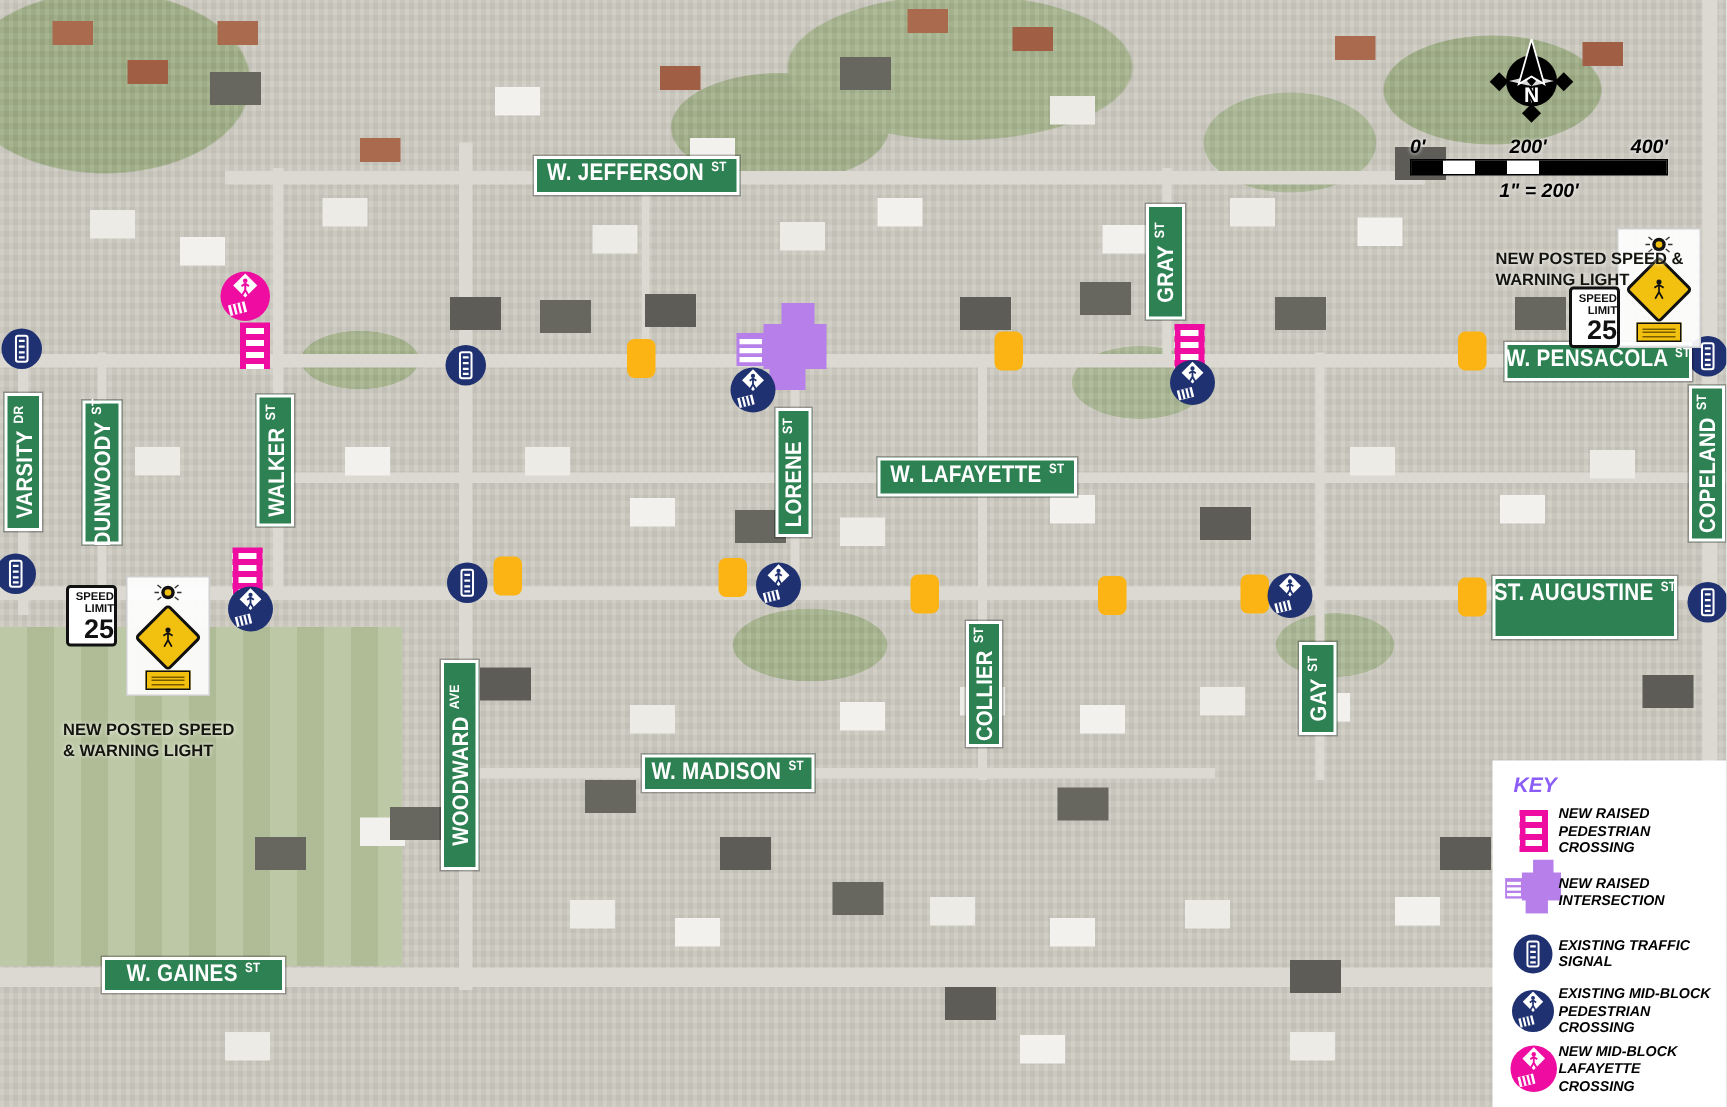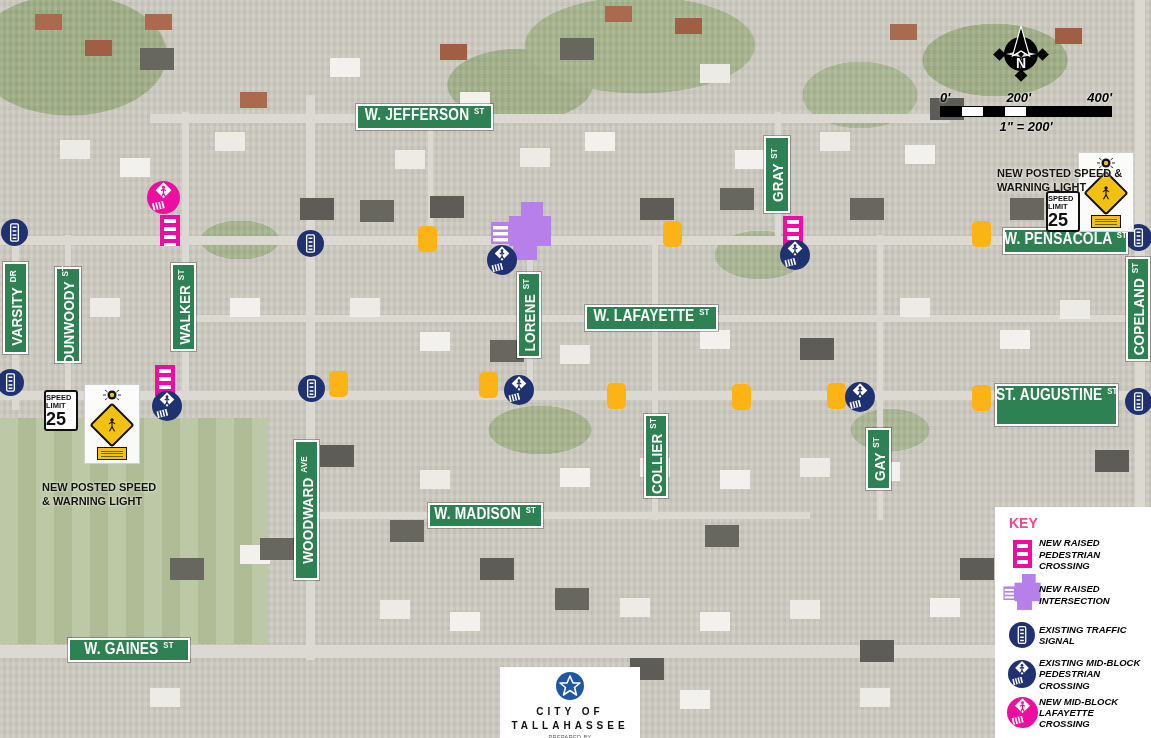--- a/index.html
+++ b/index.html
@@ -37,39 +37,39 @@
   
   .mk{position:absolute;z-index:20;}
   .mk-speed{background:var(--yellow,#fcb415);border-radius:5px;}
   .mk-ladder{background:
     repeating-linear-gradient(180deg,var(--pink,#ee0da0) 0 4px,#fff 4px 8px);
     box-shadow:inset 4px 0 0 var(--pink,#ee0da0),inset -4px 0 0 var(--pink,#ee0da0);}
   .mk-circle{border-radius:50%;display:flex;align-items:center;justify-content:center;}
 
   
   .note{position:absolute;z-index:35;font-size:11px;font-weight:600;color:#15150f;white-space:pre-line;line-height:1.3;text-shadow:0 0 3px rgba(255,255,255,.9);}
-  .rsign{position:absolute;z-index:35;width:34px;background:#fff;border:2px solid #111;border-radius:3px;box-sizing:border-box;text-align:left;padding:2px 0 1px;}
+  .rsign{position:absolute;z-index:35;width:34px;background:#fff;border:2px solid #111;border-radius:3px;box-sizing:border-box;text-align:right;padding:2px 0 1px;}
   .rsign .w{font-size:7.5px;font-weight:bold;line-height:1.05;color:#111;}
   .rsign .n{font-size:18px;font-weight:bold;line-height:1;color:#111;}
   .ped-panel{position:absolute;z-index:34;width:54px;background:rgba(255,255,255,.92);border:1px solid #cfcfcf;display:flex;flex-direction:column;align-items:center;padding:2px 0 3px;}
   .ped-diamond{width:28px;height:28px;background:#f2c110;border:2.5px solid #111;border-radius:3px;transform:rotate(45deg);margin:7px 0 6px;display:flex;align-items:center;justify-content:center;}
   .ped-diamond svg{transform:rotate(-45deg);}
   .plaque{width:30px;height:13px;background:#f2c110;border:1.5px solid #111;box-sizing:border-box;display:flex;flex-direction:column;justify-content:center;gap:1.5px;padding:0 3px;}
   .plaque i{display:block;height:1px;background:#7a5c00;}
 
   
   .north{position:absolute;left:993px;top:26px;z-index:40;}
   .scalebar{position:absolute;left:940px;top:90px;width:172px;z-index:40;color:#000;}
   .scalebar .ticks{display:flex;justify-content:space-between;font-weight:bold;font-style:italic;font-size:13px;margin-bottom:1px;text-shadow:0 0 3px #fff;}
   .scalebar .bar{height:9px;border:1.5px solid #000;background:linear-gradient(90deg,#000 0 12.5%,#fff 12.5% 25%,#000 25% 37.5%,#fff 37.5% 50%,#000 50% 100%);}
   .scalebar .ratio{text-align:center;font-weight:bold;font-style:italic;font-size:13px;margin-top:2px;text-shadow:0 0 3px #fff;}
 
   
   .legend{position:absolute;left:995px;top:507px;width:156px;height:231px;background:#fff;z-index:50;box-sizing:border-box;padding:8px 6px 6px 10px;display:flex;flex-direction:column;}
-  .legend .ttl{font-weight:bold;font-size:14px;color:#ec4899;margin:0 0 4px 4px;}
+  .legend .ttl{font-weight:bold;font-style:italic;font-size:14px;color:#8b5cf6;margin:0 0 4px 4px;}
   .lg-row{display:flex;align-items:center;flex:1;}
   .lg-ic{width:34px;display:flex;justify-content:center;align-items:center;flex:0 0 34px;}
   .lg-label{font-weight:bold;font-style:italic;font-size:9.5px;line-height:1.2;color:#000;white-space:pre-line;}
 
   
   .logo-box{position:absolute;left:500px;top:667px;width:140px;height:71px;background:#fff;z-index:50;text-align:center;box-sizing:border-box;padding-top:4px;}
   .logo-city{font-size:10px;font-weight:bold;letter-spacing:4px;color:#111;line-height:1.35;}
   .logo-prep{font-size:5.5px;color:#555;letter-spacing:.4px;line-height:1.4;margin-top:2px;}
 </style>
 </head>
@@ -446,25 +446,13 @@
     </g>
   </svg>
             </div>
           </div>
           <div class="lg-label">NEW MID-BLOCK
 LAFAYETTE CROSSING</div>
         </div>
       </div>
   </div>
 
-  <div class="logo-box">
-    <svg width="30" height="30" viewBox="0 0 30 30">
-      <circle cx="15" cy="15" r="14" fill="#1f57a4"></circle>
-      <path d="M15 5 L18 12 L25 12 L19.5 16.5 L21.5 24 L15 19.5 L8.5 24 L10.5 16.5 L5 12 L12 12 Z" fill="none" stroke="#fff" stroke-width="1.6" stroke-linejoin="round"></path>
-    </svg>
-    <div class="logo-city">CITY OF</div>
-    <div class="logo-city">TALLAHASSEE</div>
-    <div class="logo-prep">
-      <div>PREPARED BY</div>
-
-    </div>
-  </div>
 </div>
 
 </body></html>

